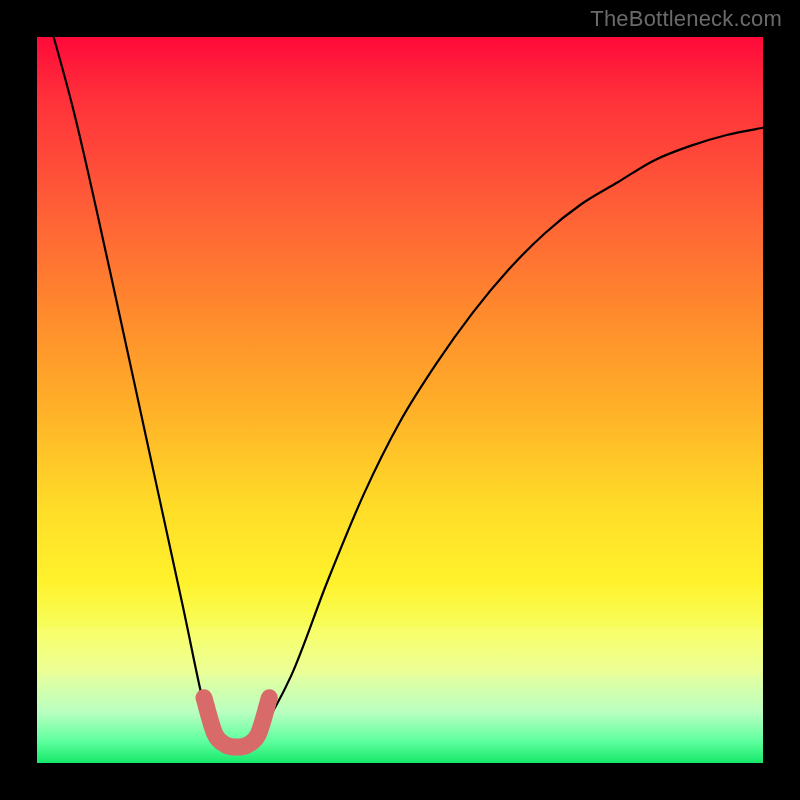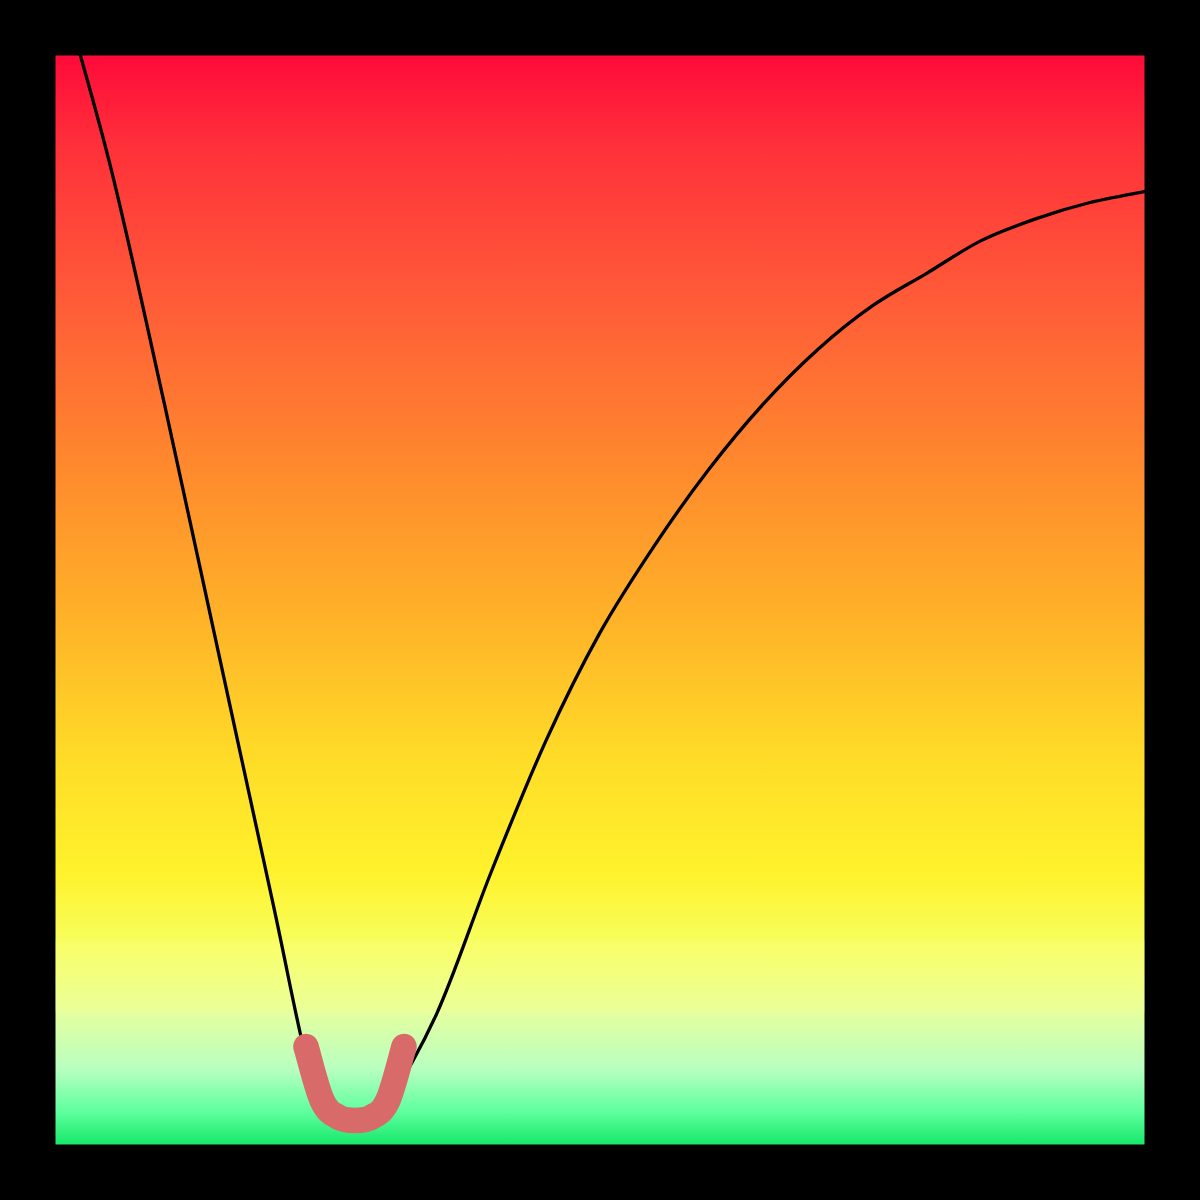--- a/index.html
+++ b/index.html
@@ -68,20 +68,21 @@
     width: 726px;
     height: 726px;
     overflow: visible;
   }
 </style>
 </head>
 <body>
 
 <div class="frame">
 
+  <div class="watermark">TheBottleneck.com</div>
 
   <div class="plot-area">
     <div class="yellow-band"></div>
     <svg class="curve" viewBox="0 0 726 726" preserveAspectRatio="none">
       <path id="main-curve" fill="none" stroke="#000000" stroke-width="2.2" stroke-linecap="round" stroke-linejoin="round" d="M 0 -58.08000000000004 C 6.050000000000001 -36.300000000000026, 24.200000000000003 24.200000000000024, 36.300000000000004 72.60000000000002 C 48.400000000000006 121.00000000000003, 60.50000000000001 177.86999999999995, 72.60000000000001 232.31999999999994 C 84.7 286.7699999999999, 96.79999999999998 343.64, 108.89999999999999 399.3 C 121 454.96000000000004, 135.52 521.51, 145.20000000000002 566.28 C 154.88000000000002 611.05, 160.93 644.93, 166.98000000000002 667.92 C 173.03000000000003 690.91, 176.66 696.96, 181.5 704.22 C 186.34 711.48, 191.78500000000003 710.27, 196.02 711.48 C 200.255 712.69, 203.27999999999997 712.69, 206.90999999999997 711.48 C 210.53999999999996 710.27, 209.93499999999997 716.32, 217.79999999999998 704.22 C 225.665 692.12, 242 665.5, 254.1 638.88 C 266.2 612.26, 278.3 574.75, 290.40000000000003 544.5 C 302.50000000000006 514.25, 314.6 484, 326.7 457.38 C 338.79999999999995 430.76, 350.9 406.56000000000006, 363 384.78000000000003 C 375.1 363, 387.20000000000005 344.85, 399.3 326.7 C 411.4 308.54999999999995, 423.49999999999994 291.61, 435.59999999999997 275.88 C 447.7 260.15, 459.8 245.62999999999994, 471.90000000000003 232.31999999999994 C 484.00000000000006 219.00999999999993, 496.1 206.90999999999997, 508.2 196.01999999999998 C 520.3 185.13, 532.4 175.45000000000002, 544.5 166.98000000000002 C 556.6 158.51000000000002, 568.7 152.45999999999992, 580.8000000000001 145.19999999999993 C 592.9000000000001 137.93999999999994, 605 129.47000000000006, 617.1 123.42000000000007 C 629.2 117.37000000000008, 641.3 113.13499999999999, 653.4 108.89999999999998 C 665.5 104.66499999999996, 677.5999999999999 101.03499999999998, 689.6999999999999 98.00999999999999 C 701.8 94.985, 719.95 91.96, 726 90.75"></path>
       <path id="marker-curve" fill="none" stroke="#d86a6a" stroke-width="17" stroke-linecap="round" stroke-linejoin="round" d="M 166.98000000000002 660.66 C 168.79500000000002 666.71, 174.24 689.095, 177.87 696.96 C 181.5 704.825, 185.13000000000002 705.672, 188.76000000000002 707.85 C 192.39000000000001 710.028, 196.02 710.028, 199.65 710.028 C 203.28 710.028, 206.91 710.028, 210.54 707.85 C 214.17 705.672, 217.8 704.825, 221.43 696.96 C 225.06 689.095, 230.505 666.71, 232.32 660.66"></path>
     </svg>
   </div>
 
 </div>

